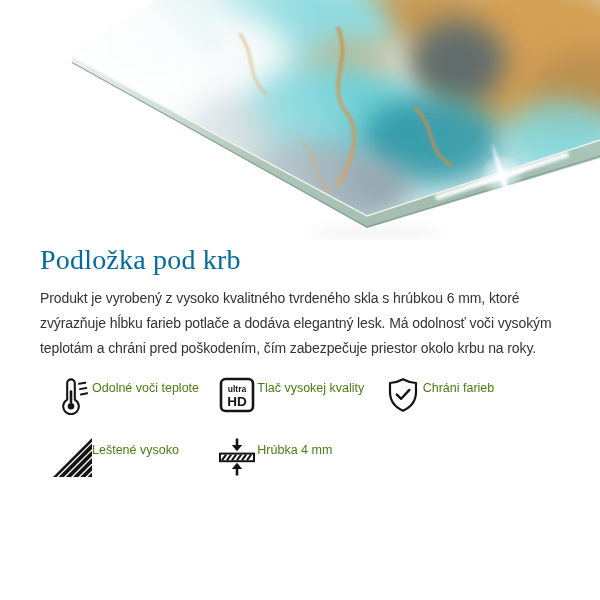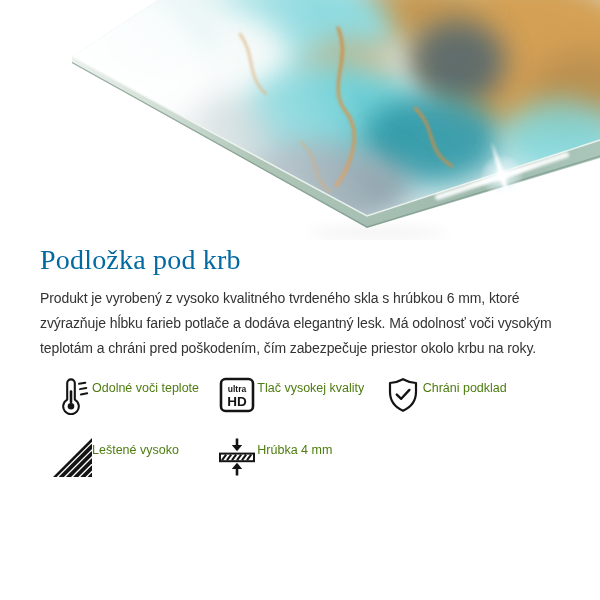--- a/index.html
+++ b/index.html
@@ -142,21 +142,21 @@
         <div class="label">Tlač vysokej kvality</div>
       </div>
 
       <div class="feature">
         <div class="icon">
           <svg width="40" height="40" viewBox="0 0 40 40" fill="none" stroke-linecap="round" stroke-linejoin="round">
             <path d="M20,4.2 C23.5,6.2 28.5,7.6 33,8 V16.8 C33,26.2 27.6,32.4 20,35.8 C12.4,32.4 7,26.2 7,16.8 V8 C11.5,7.6 16.5,6.2 20,4.2 Z" stroke-width="2.2"></path>
             <path d="M13.8,19.6 L18.2,23.8 L26.4,14.9" stroke-width="2.4"></path>
           </svg>
         </div>
-        <div class="label">Chráni podklad</div>
+        <div class="label">Chráni farieb</div>
       </div>
 
 
       <div class="feature">
         <div class="icon">
           <svg width="40" height="40" viewBox="0 0 40 40" fill="none">
             <defs>
                 <clipPath id="triClip">
                   <polygon points="0,41 41,0 41,41"></polygon>
                 </clipPath>

